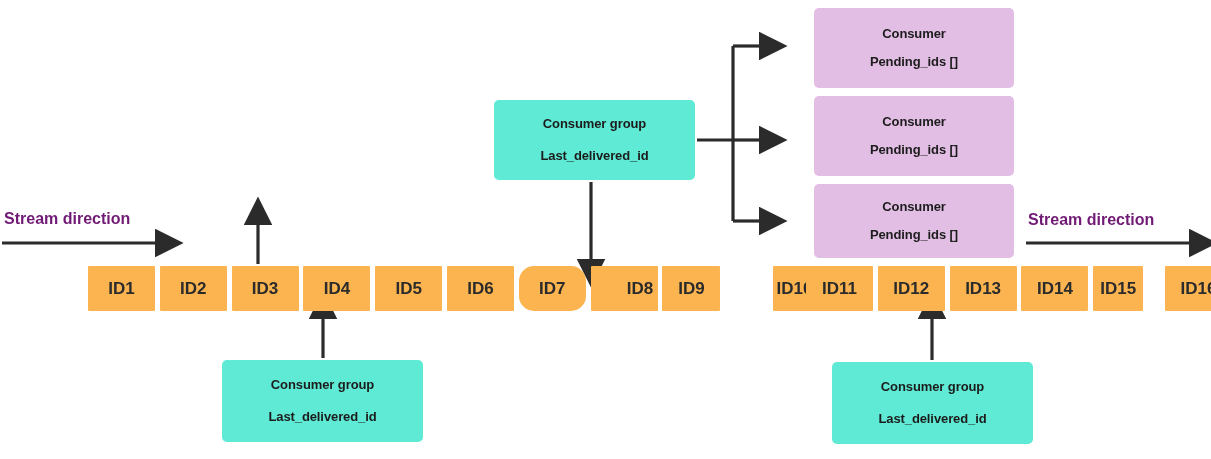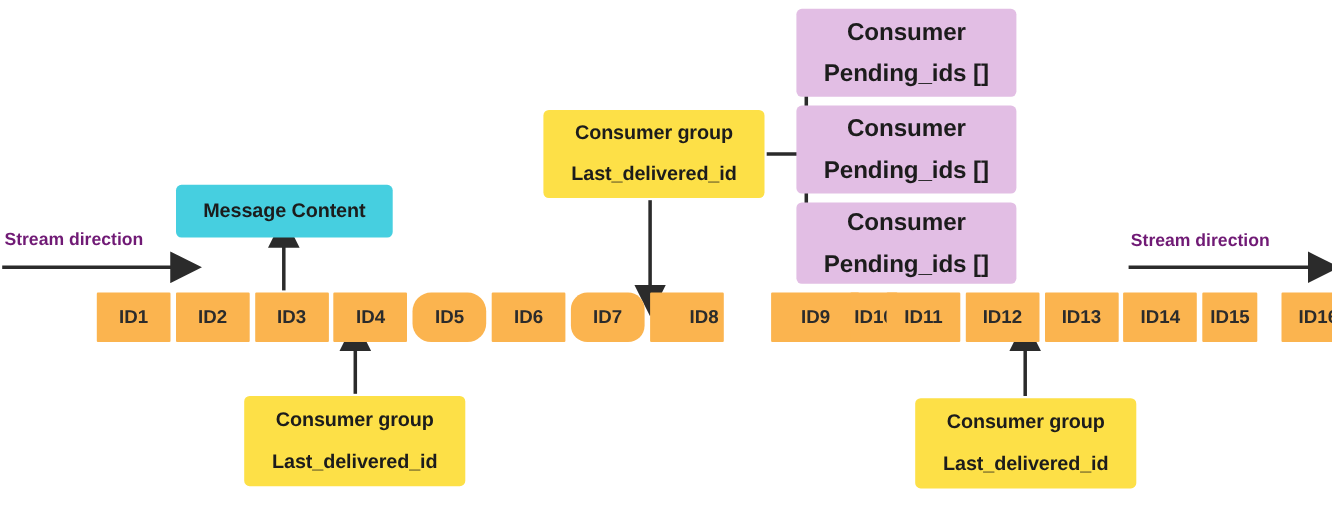--- a/index.html
+++ b/index.html
@@ -60,32 +60,32 @@
   
   .msg-content {
     background: #46cfe0;
     left: 160px;
     top: 168px;
     width: 197px;
     height: 48px;
     font-size: 18px;
   }
   .cgroup {
-    background: #fde047;
-    font-size: 18px;
+    background: #5eead4;
+    font-size: 13px;
   }
   .cgroup .line1 { margin-bottom: 18px; }
   .cgroup-top   { left: 494px; top: 100px;  width: 201px; height: 80px; }
   .cgroup-left  { left: 222px; top: 360px;  width: 201px; height: 82px; }
   .cgroup-right { left: 832px; top: 362px;  width: 201px; height: 82px; }
 
   .consumer {
     background: #e2bee4;
-    font-size: 22px;
-    left: 724px;
+    font-size: 13px;
+    left: 814px;
     width: 200px;
   }
   .consumer .line1 { margin-bottom: 14px; }
   .consumer-0 { top: 8px;   height: 80px; }
   .consumer-1 { top: 96px;  height: 80px; }
   .consumer-2 { top: 184px; height: 74px; }
 
   
   .stream-label {
     position: absolute;
@@ -148,37 +148,34 @@
   </svg>
 
   <div class="stream-label stream-label-left">Stream direction</div>
   <div class="stream-label stream-label-right">Stream direction</div>
 
   <div id="id-row">
       <div class="id-cell" style="left: 88px; width: 67px;">ID1</div>
       <div class="id-cell" style="left: 159.8px; width: 67px;">ID2</div>
       <div class="id-cell" style="left: 231.6px; width: 67px;">ID3</div>
       <div class="id-cell" style="left: 303.4px; width: 67px;">ID4</div>
-      <div class="id-cell" style="left: 375.2px; width: 67px; border-radius: 17px;">ID5</div>
+      <div class="id-cell" style="left: 375.2px; width: 67px;">ID5</div>
       <div class="id-cell" style="left: 447px; width: 67px;">ID6</div>
       <div class="id-cell" style="left: 518.8px; width: 67px; border-radius: 15px;">ID7</div>
       <div class="id-cell" style="left: 590.6px; width: 67px; padding-left: 32px;">ID8</div>
-      <div class="id-cell" style="left: 662.4px; width: 80px; margin-left: 39px;">ID9</div>
+      <div class="id-cell" style="left: 662.4px; width: 58px;">ID9</div>
       <div class="id-cell" style="left: 773px; width: 43px;">ID10</div>
       <div class="id-cell" style="left: 806px; width: 67px;">ID11</div>
       <div class="id-cell" style="left: 877.8px; width: 67px;">ID12</div>
       <div class="id-cell" style="left: 949.6px; width: 67px;">ID13</div>
       <div class="id-cell" style="left: 1021.4px; width: 67px;">ID14</div>
       <div class="id-cell" style="left: 1093.2px; width: 50px;">ID15</div>
       <div class="id-cell" style="left: 1165px; width: 67px;">ID16</div>
     </div>
 
-  <div class="node msg-content">
-    <span class="line1">Message Content</span>
-  </div>
 
   <div class="node cgroup cgroup-top">
     <span class="line1">Consumer group</span>
     <span class="line2">Last_delivered_id</span>
   </div>
 
   <div class="node cgroup cgroup-left">
     <span class="line1">Consumer group</span>
     <span class="line2">Last_delivered_id</span>
   </div>

